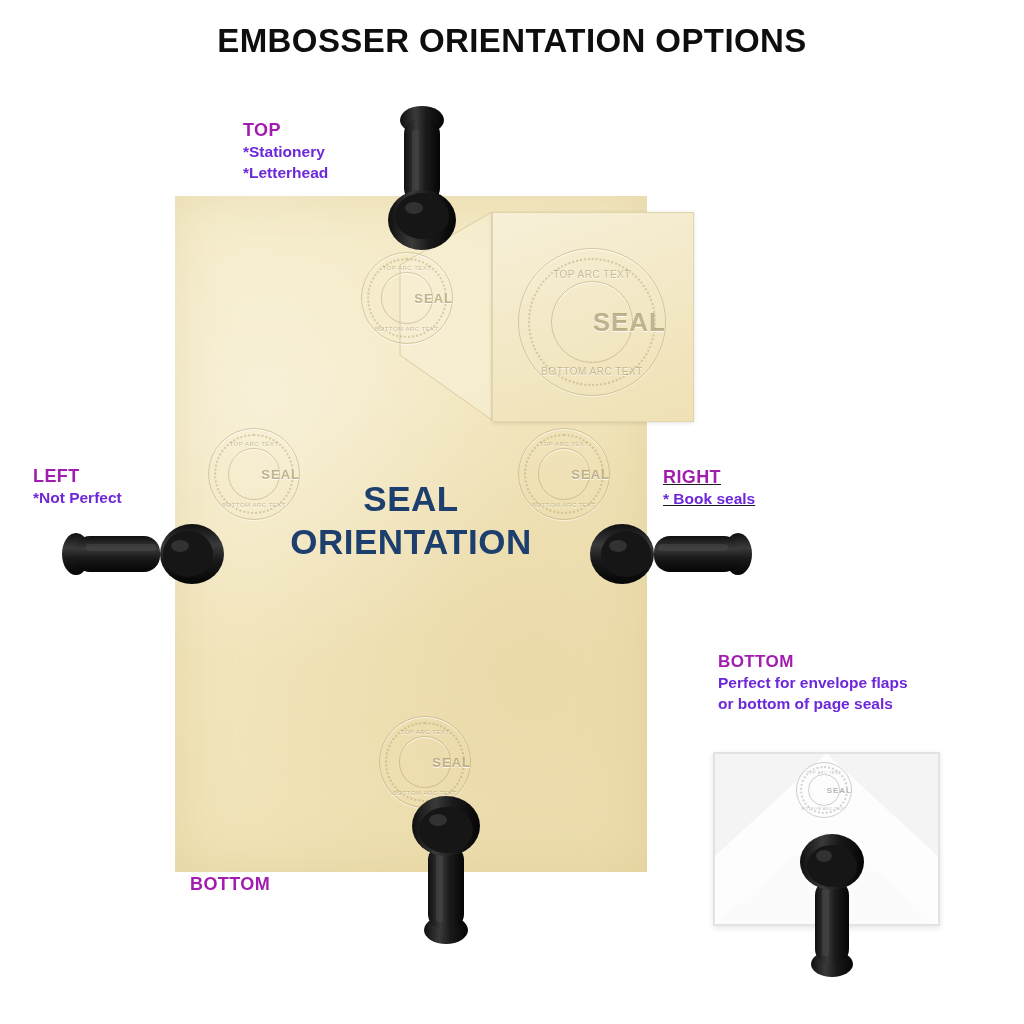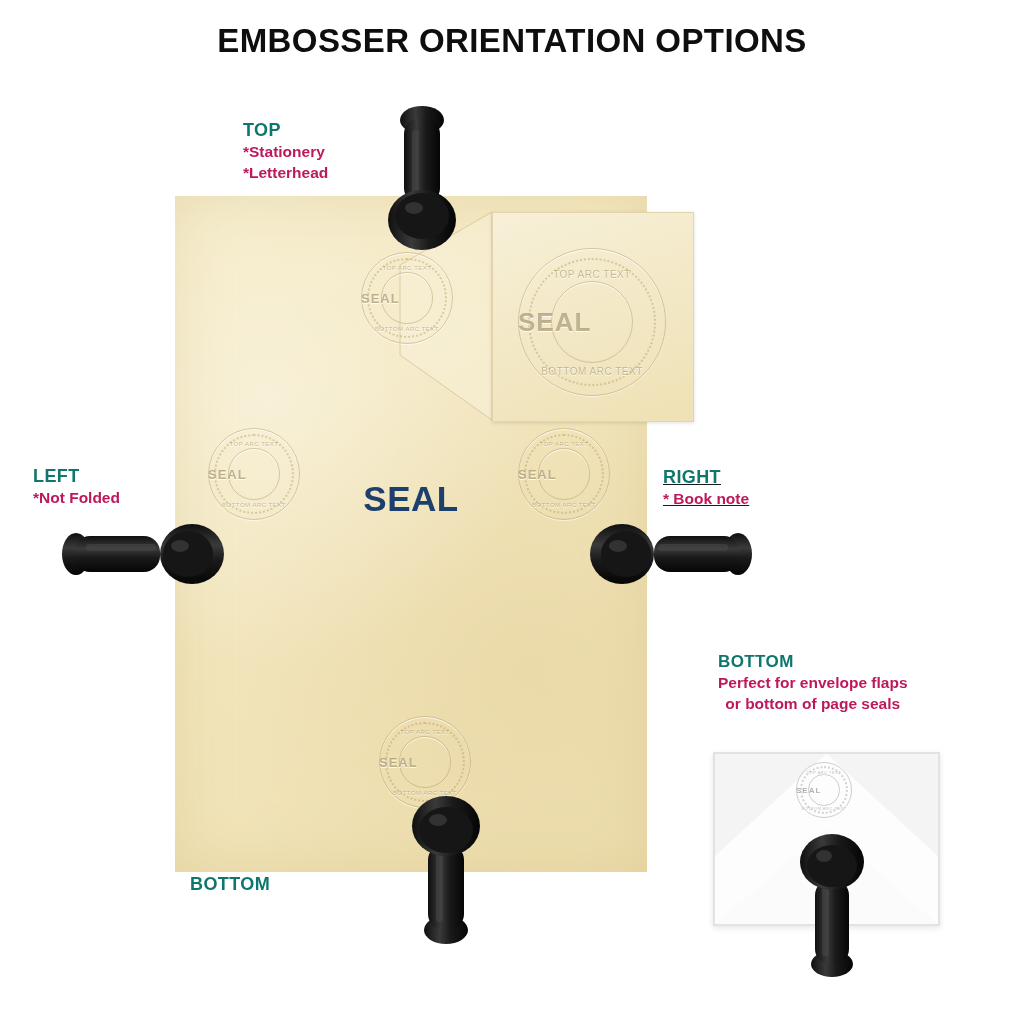--- a/index.html
+++ b/index.html
@@ -70,21 +70,21 @@
   }
 
   
   .seal {
     position: absolute;
     border-radius: 50%;
     color: rgba(150,132,82,0.55);
     text-align: center;
     display: flex;
     align-items: center;
-    justify-content: flex-start;
+    justify-content: flex-end;
   }
   .seal .ring-outer,
   .seal .ring-inner,
   .seal .ring-dots {
     position: absolute;
     border-radius: 50%;
   }
   .seal .ring-outer {
     inset: 0;
     border: 1.5px solid rgba(168,148,95,0.45);
@@ -167,27 +167,27 @@
 
   .emb-top    { left: 374px; top: 104px; }
   .emb-left   { left: 60px;  top: 512px; }
   .emb-right  { left: 572px; top: 512px; }
   .emb-bottom { left: 398px; top: 782px; }
   .emb-env    { left: 786px; top: 820px; }
 
   
   .callout { position: absolute; }
   .callout .head {
-    color: #0f766e;
+    color: #a21caf;
     font-weight: bold;
     font-size: 18px;
     letter-spacing: 0.4px;
   }
   .callout .sub {
-    color: #be185d;
+    color: #6d28d9;
     font-weight: bold;
     font-size: 15.5px;
     line-height: 1.33;
     margin-top: 1px;
   }
 
   .cal-top    { left: 243px; top: 120px; }
   .cal-left   { left: 33px;  top: 451px; margin-top: 15px; }
   .cal-right  { left: 663px; top: 467px; text-decoration: underline; }
   .cal-bottom { left: 190px; top: 874px; }
@@ -289,20 +289,21 @@
   <div class="ring-outer"></div>
   <div class="ring-dots"></div>
   <div class="ring-inner"></div>
   <div class="arc-top">TOP ARC TEXT</div>
   <div class="seal-word">SEAL</div>
   <div class="arc-bottom">BOTTOM ARC TEXT</div>
 </div>
 
 <div class="center-label">
   <div>SEAL</div>
+  <div>ORIENTATION</div>
 </div>
 
 <div class="embosser emb-top">
   <svg width="96" height="160" viewBox="0 0 96 160">
     <defs>
       <linearGradient id="gTop" x1="0" y1="0" x2="1" y2="0">
         <stop offset="0%" stop-color="#0f0f0f"></stop>
         <stop offset="35%" stop-color="#3a3a3a"></stop>
         <stop offset="60%" stop-color="#1a1a1a"></stop>
         <stop offset="100%" stop-color="#050505"></stop>
@@ -410,29 +411,29 @@
 </div>
 
 <div class="callout cal-top">
   <div class="head">TOP</div>
   <div class="sub" style="white-space: pre-line;">*Stationery
 *Letterhead</div>
 </div>
 
 <div class="callout cal-left">
   <div class="head">LEFT</div>
-  <div class="sub" style="white-space: pre-line;">*Not Folded</div>
+  <div class="sub" style="white-space: pre-line;">*Not Perfect</div>
 </div>
 
 <div class="callout cal-right">
   <div class="head">RIGHT</div>
-  <div class="sub" style="white-space: pre-line;">* Book note</div>
+  <div class="sub" style="white-space: pre-line;">* Book seals</div>
 </div>
 
 <div class="callout cal-bottom">
   <div class="head">BOTTOM</div>
 </div>
 
 <div class="callout cal-env">
   <div class="head">BOTTOM</div>
-  <div class="sub" style="white-space: pre-line; text-align: center;">Perfect for envelope flaps
+  <div class="sub" style="white-space: pre-line;">Perfect for envelope flaps
 or bottom of page seals</div>
 </div>
 
 </body></html>

